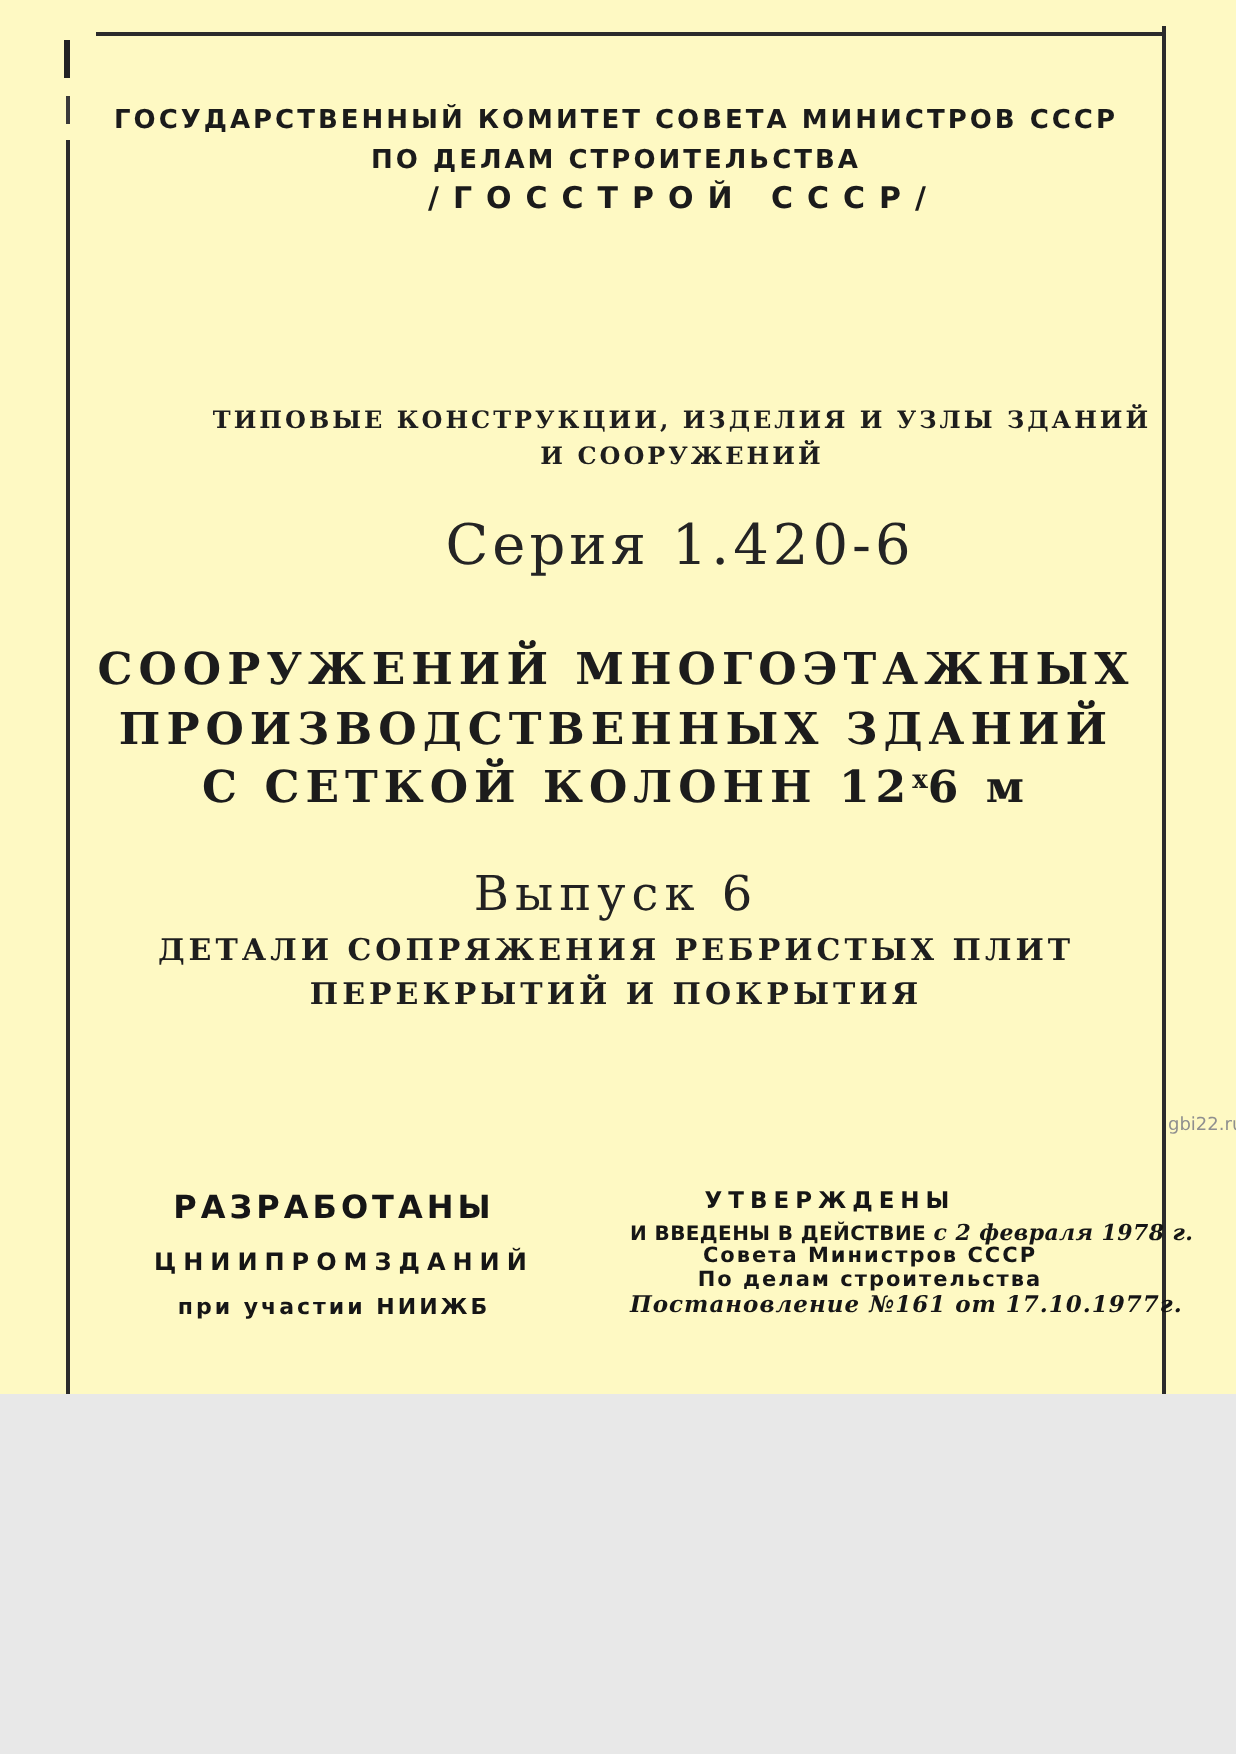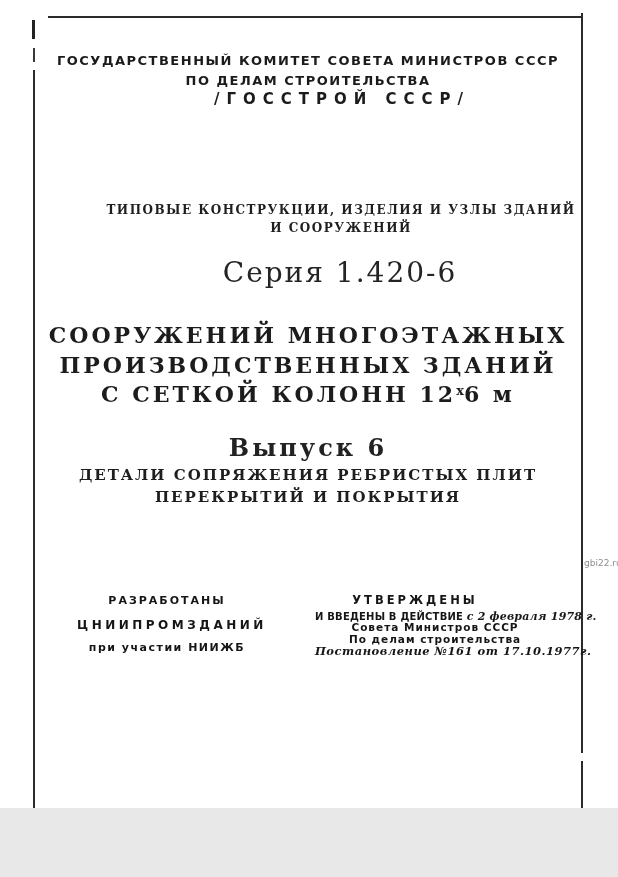--- a/index.html
+++ b/index.html
@@ -1,21 +1,21 @@
 <!DOCTYPE html>
 <html><head>
 <meta charset="utf-8">
 <style>
   html, body { margin: 0; padding: 0; background: #e8e8e8; }
   .page {
     position: relative;
     width: 618px;
-    height: 808px;
+    height: 697px;
     margin: 0 auto;
-    background: #ffffff;
+    background: #fef9c3;
     overflow: hidden;
     color: #1d1d1d;
     font-family: "DejaVu Sans", sans-serif;
   }
 
   
   .b-top {
     position: absolute; left: 48px; top: 16px; width: 535px; height: 2px;
     background: #2b2b2b;
   }
@@ -60,34 +60,34 @@
 
   .big {
     font-family: "DejaVu Serif", serif;
     font-weight: 700; font-size: 22px; letter-spacing: 3px;
     color: #1c1c1c;
   }
   .big sup { font-size: 13px; vertical-align: 7px; letter-spacing: 0; }
 
   .issue {
     font-family: "DejaVu Serif", serif;
-    font-weight: 700; font-size: 24px; letter-spacing: 3px;
+    font-weight: 400; font-size: 24px; letter-spacing: 3px;
     color: #222;
   }
   .det {
     font-family: "DejaVu Serif", serif;
     font-weight: 700; font-size: 15px; letter-spacing: 2px; line-height: 17px;
     color: #1e1e1e;
   }
 
   .developed {
     position: absolute; left: 77px; top: 594px; width: 180px; text-align: center;
     font-weight: 700; color: #161616;
   }
-  .developed .d1 { font-size: 11px; letter-spacing: 2px; margin-bottom: 11px; }
+  .developed .d1 { font-size: 16px; letter-spacing: 2px; margin-bottom: 11px; }
   .developed .d2 { font-size: 12px; letter-spacing: 3.5px; margin-bottom: 9px; }
   .developed .d3 { font-size: 11px; letter-spacing: 1.5px; }
 
   .approved {
     position: absolute; left: 315px; top: 595px; width: 240px; text-align: center;
     font-weight: 700; color: #161616; line-height: 11.5px;
   }
   .approved .a1 { font-size: 11.5px; letter-spacing: 3px; transform: translateX(-20px); margin-bottom: 4px; }
   .approved .a2 { font-size: 10px;  letter-spacing: 0.2px; white-space: nowrap; }
   .approved .a2 .hand { font-family: "DejaVu Serif", serif; font-style: italic; font-size: 11px; }

